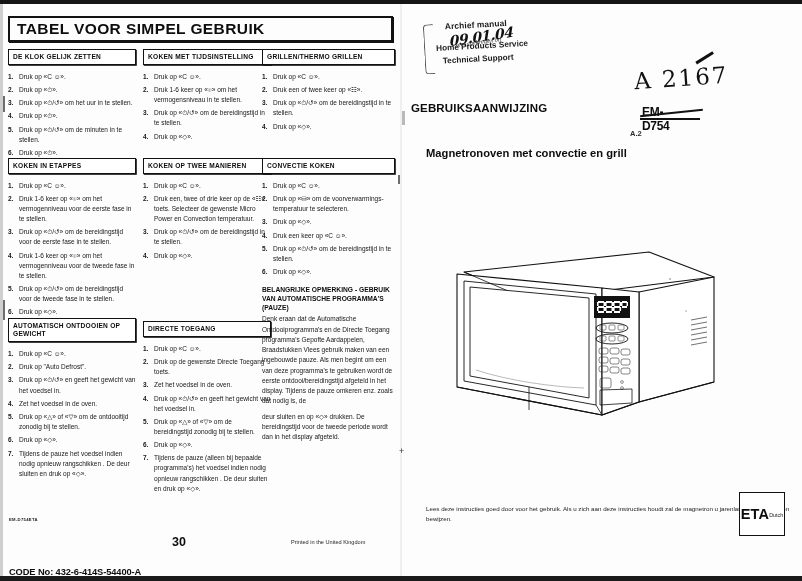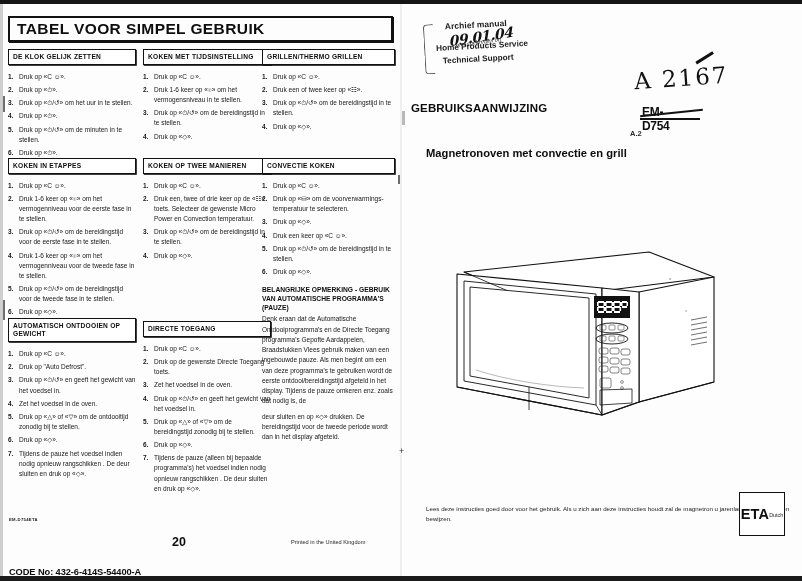--- a/index.html
+++ b/index.html
@@ -418,21 +418,21 @@
       <div class="note-body">
         <p>Denk eraan dat de Automatische Ontdooiprogramma's en de Directe Toegang programma's Gepofte Aardappelen, Braadstukken Vlees gebruik maken van een ingebouwde pauze. Als men begint om een van deze programma's te gebruiken wordt de eerste ontdooi/bereidingstijd afgeteld in het display. Tijdens de pauze omkeren enz. zoals dat nodig is, de</p>
         <p>deur sluiten en op «◇» drukken. De bereidingstijd voor de tweede periode wordt dan in het display afgeteld.</p>
       </div>
     </div>
 
     <div class="tiny-code">EM-D754ETA</div>
 
     <div class="footer-row">
       <div class="code-no">CODE No: 432-6-414S-54400-A</div>
-      <div class="page-no">20</div>
+      <div class="page-no">30</div>
       <div class="printed">Printed in the United Kingdom</div>
     </div>
   </div>
 
   <div class="right-page">
 
     <div class="side-tick"></div>
 
     <div class="stamp">
       <div class="bracket"></div>

